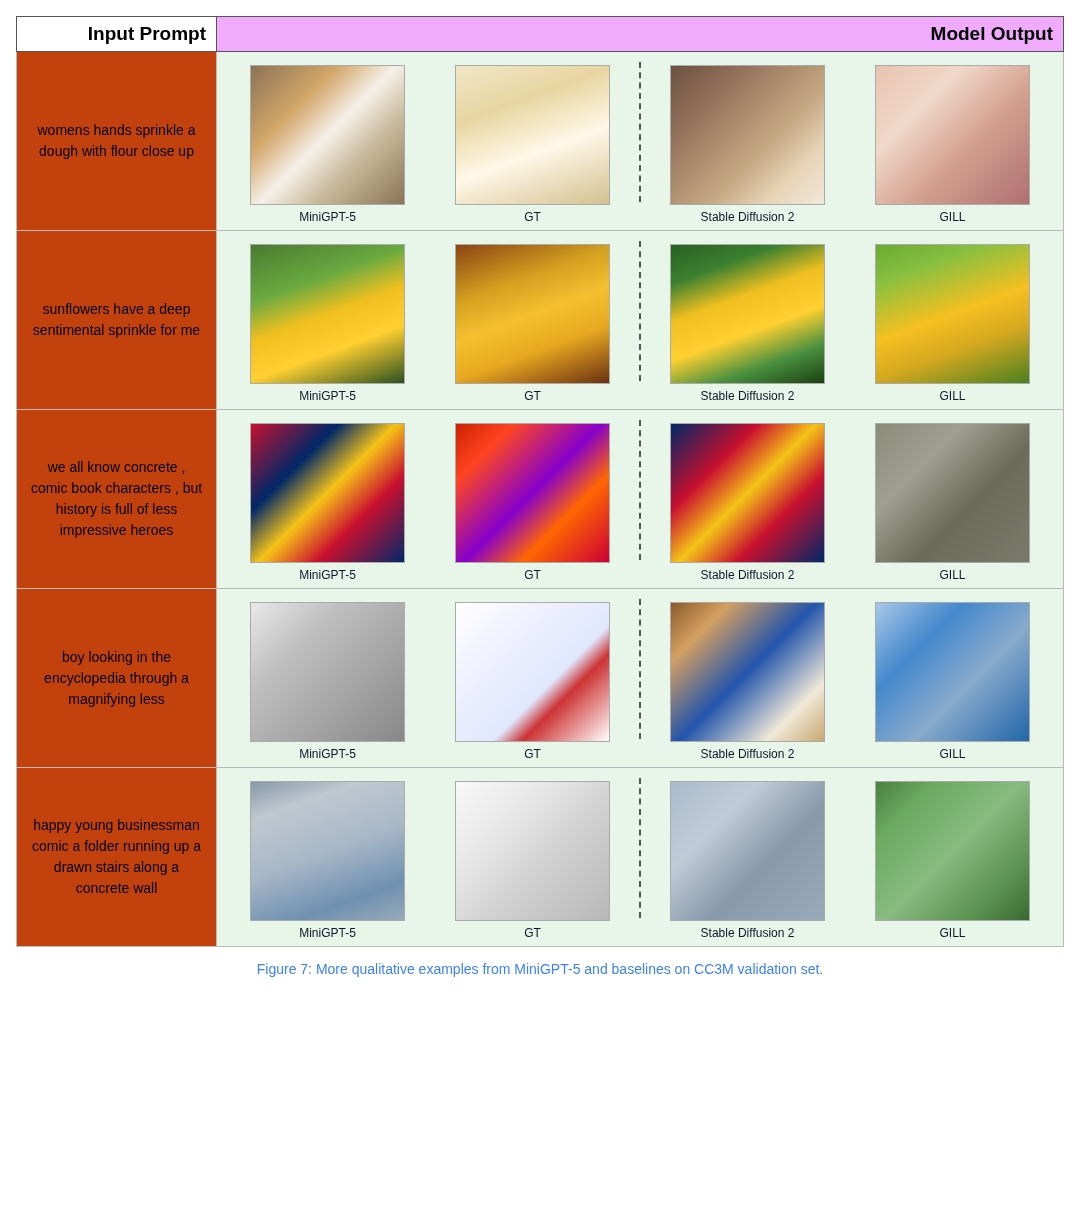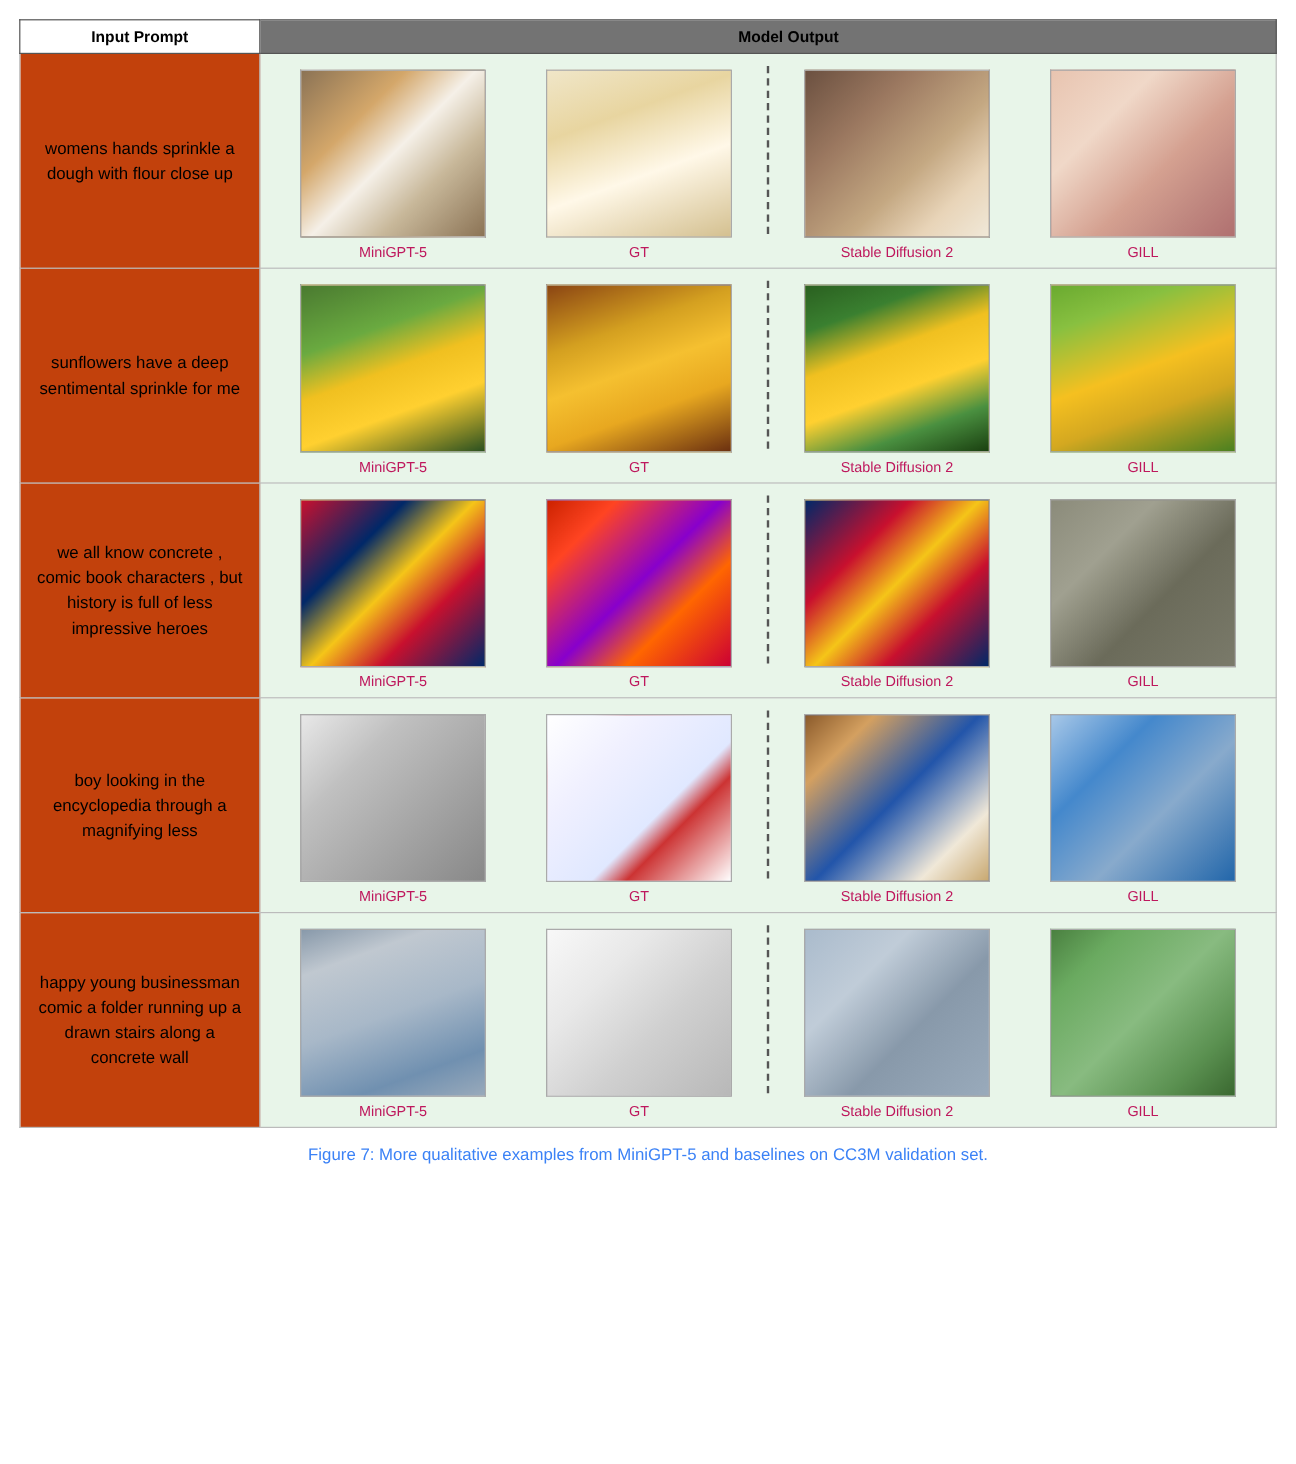--- a/index.html
+++ b/index.html
@@ -12,31 +12,31 @@
 
     .main-table {
       width: 100%;
       border-collapse: collapse;
     }
 
     .header-row th {
       border: 1.5px solid #555;
       padding: 6px 10px;
       font-weight: bold;
-      font-size: 13px;
-      text-align: center;
+      font-size: 19px;
+      text-align: right;
       background: #fff;
       margin-left: 16px;
     }
     .header-row th.input-header {
       background: #fff;
       width: 200px;
     }
     .header-row th.output-header {
-      background: #737373;
+      background: #f0abfc;
       padding-left: 44px;
     }
 
     .data-row td {
       border: 1.5px solid #bbb;
       vertical-align: middle;
     }
 
     .prompt-cell {
       background: #c2410c;
@@ -77,21 +77,21 @@
       font-size: 11px;
       color: #666;
       overflow: hidden;
       position: relative;
     }
 
     .image-label {
       font-size: 12px;
       text-align: center;
       margin-top: 5px;
-      color: #be185d;
+      color: #0f172a;
     }
 
     .dashed-divider {
       width: 2px;
       height: 140px;
       border-left: 2px dashed #555;
       margin: 0 4px;
       align-self: center;
       margin-bottom: 22px;
     }

